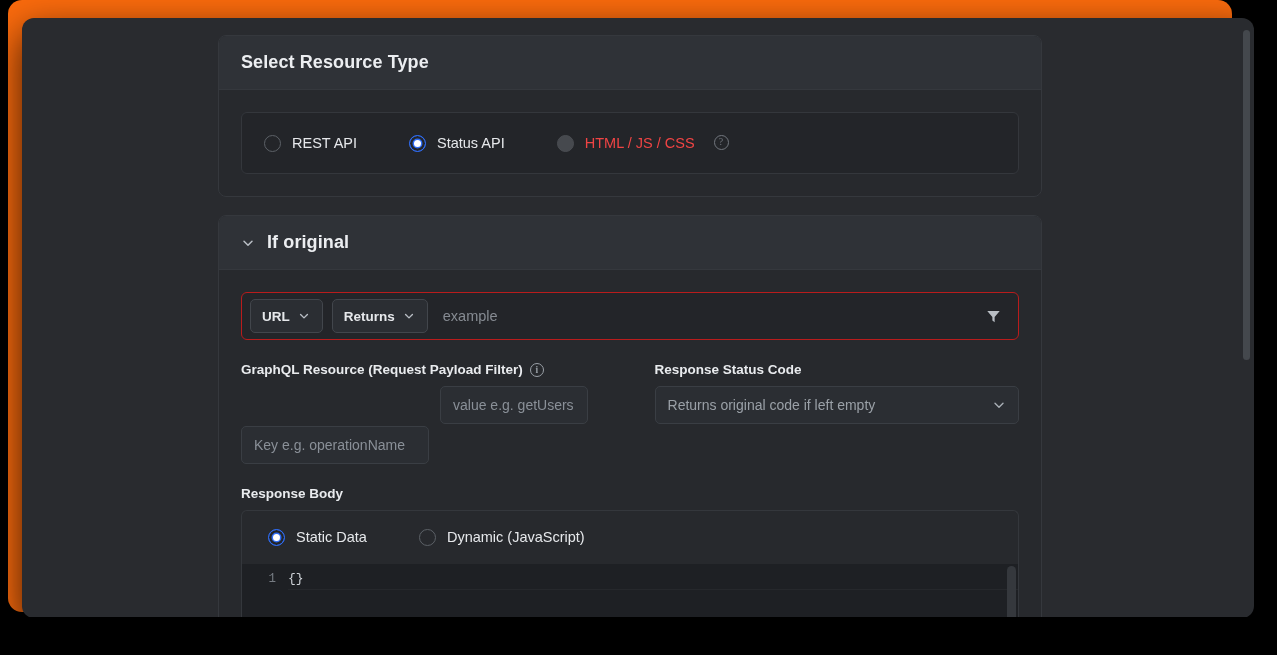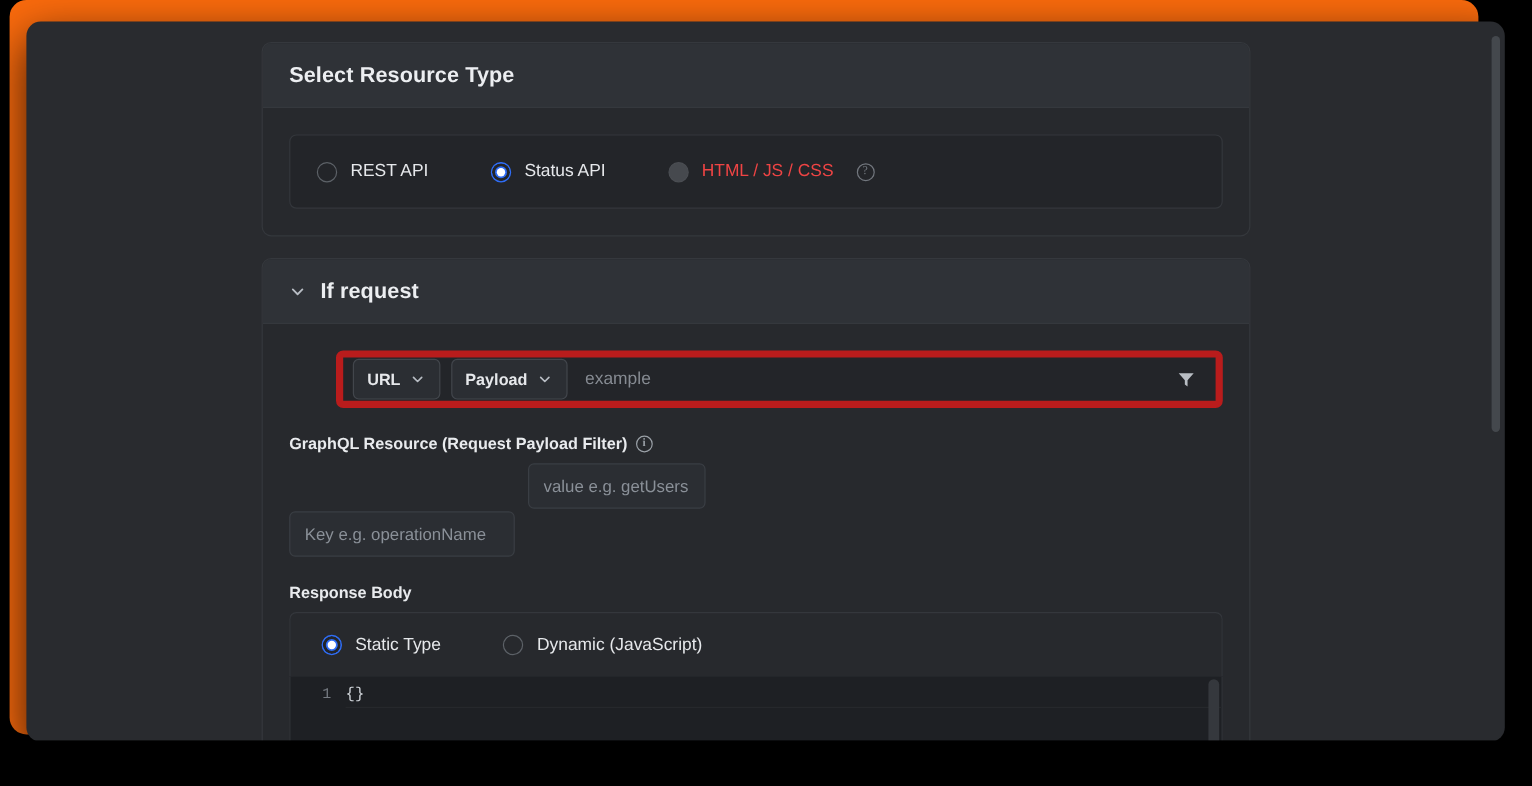--- a/index.html
+++ b/index.html
@@ -116,21 +116,20 @@
     border-radius: 6px;
     padding: 0 22px;
     height: 62px;
     display: flex;
     align-items: center;
     gap: 0px;
   }
 
   .radio-item {
     display: flex;
-    align-items: center;
     gap: 11px;
     cursor: pointer;
     margin-right: 52px;
   }
   .radio-item:last-child { margin-right: 0; }
 
   .radio-dot {
     width: 17px;
     height: 17px;
     border-radius: 50%;
@@ -176,25 +175,24 @@
     line-height: 1;
     margin-left: 8px;
     font-family: "Liberation Serif", serif;
   }
 
   
   .filter-row {
     display: flex;
     align-items: center;
     background: #232529;
-    border: 6px solid #b91c1c;
+    border: 1px solid #b91c1c;
     border-radius: 6px;
     height: 48px;
     padding: 0 8px 0 8px;
-    margin-left: 39px;
   }
 
   .pill {
     display: flex;
     align-items: center;
     gap: 7px;
     height: 34px;
     padding: 0 11px;
     border: 1px solid #42464c;
     border-radius: 5px;
@@ -397,37 +395,37 @@
       </div>
 
       <div class="card">
 
         <div class="card-header collapsible">
           <span class="chevron">
             <svg width="14" height="14" viewBox="0 0 14 14" fill="none" aria-hidden="true">
               <path d="M3 5.2 L7 9.2 L11 5.2" stroke="currentColor" stroke-width="1.5" stroke-linecap="round" stroke-linejoin="round"></path>
             </svg>
           </span>
-          <span class="card-header-title">If request</span>
+          <span class="card-header-title">If original</span>
         </div>
 
         <div class="card-body">
 
           <div class="filter-row">
             <div class="pill">
               <span>URL</span>
               <span class="chevron">
                 <svg width="12" height="12" viewBox="0 0 14 14" fill="none" aria-hidden="true">
                   <path d="M3 5.2 L7 9.2 L11 5.2" stroke="currentColor" stroke-width="1.6" stroke-linecap="round" stroke-linejoin="round"></path>
                 </svg>
               </span>
             </div>
 
             <div class="pill">
-              <span>Payload</span>
+              <span>Returns</span>
               <span class="chevron">
                 <svg width="12" height="12" viewBox="0 0 14 14" fill="none" aria-hidden="true">
                   <path d="M3 5.2 L7 9.2 L11 5.2" stroke="currentColor" stroke-width="1.6" stroke-linecap="round" stroke-linejoin="round"></path>
                 </svg>
               </span>
             </div>
 
             <input class="filter-input" type="text" placeholder="example" style="">
 
             <div class="funnel-btn">
@@ -443,32 +441,45 @@
               <div class="field-label">
                 <span>GraphQL Resource (Request Payload Filter)</span>
                 <span class="info-icon">i</span>
               </div>
               <div class="kv-row">
                 <input class="text-input kv-key" type="text" placeholder="Key e.g. operationName" style="">
                 <input class="text-input kv-val" type="text" placeholder="value e.g. getUsers" style="">
               </div>
             </div>
 
+            <div class="field-col-right">
+              <div class="field-label">
+                <span>Response Status Code</span>
+              </div>
+              <div class="select-box">
+                <span class="select-value">Returns original code if left empty</span>
+                <span class="select-chevron">
+                  <svg width="14" height="14" viewBox="0 0 14 14" fill="none" aria-hidden="true">
+                    <path d="M3 5.2 L7 9.2 L11 5.2" stroke="currentColor" stroke-width="1.4" stroke-linecap="round" stroke-linejoin="round"></path>
+                  </svg>
+                </span>
+              </div>
+            </div>
 
           </div>
 
           <div class="response-body-block">
             <div class="field-label">
               <span>Response Body</span>
             </div>
 
             <div class="rb-radio-shell">
               <div class="radio-item">
                 <span class="radio-dot checked"></span>
-                <span class="radio-label">Static Type</span>
+                <span class="radio-label">Static Data</span>
               </div>
               <div class="radio-item">
                 <span class="radio-dot"></span>
                 <span class="radio-label">Dynamic (JavaScript)</span>
               </div>
             </div>
 
             <div class="editor">
               <div class="editor-line">
                 <div class="gutter">1</div>

